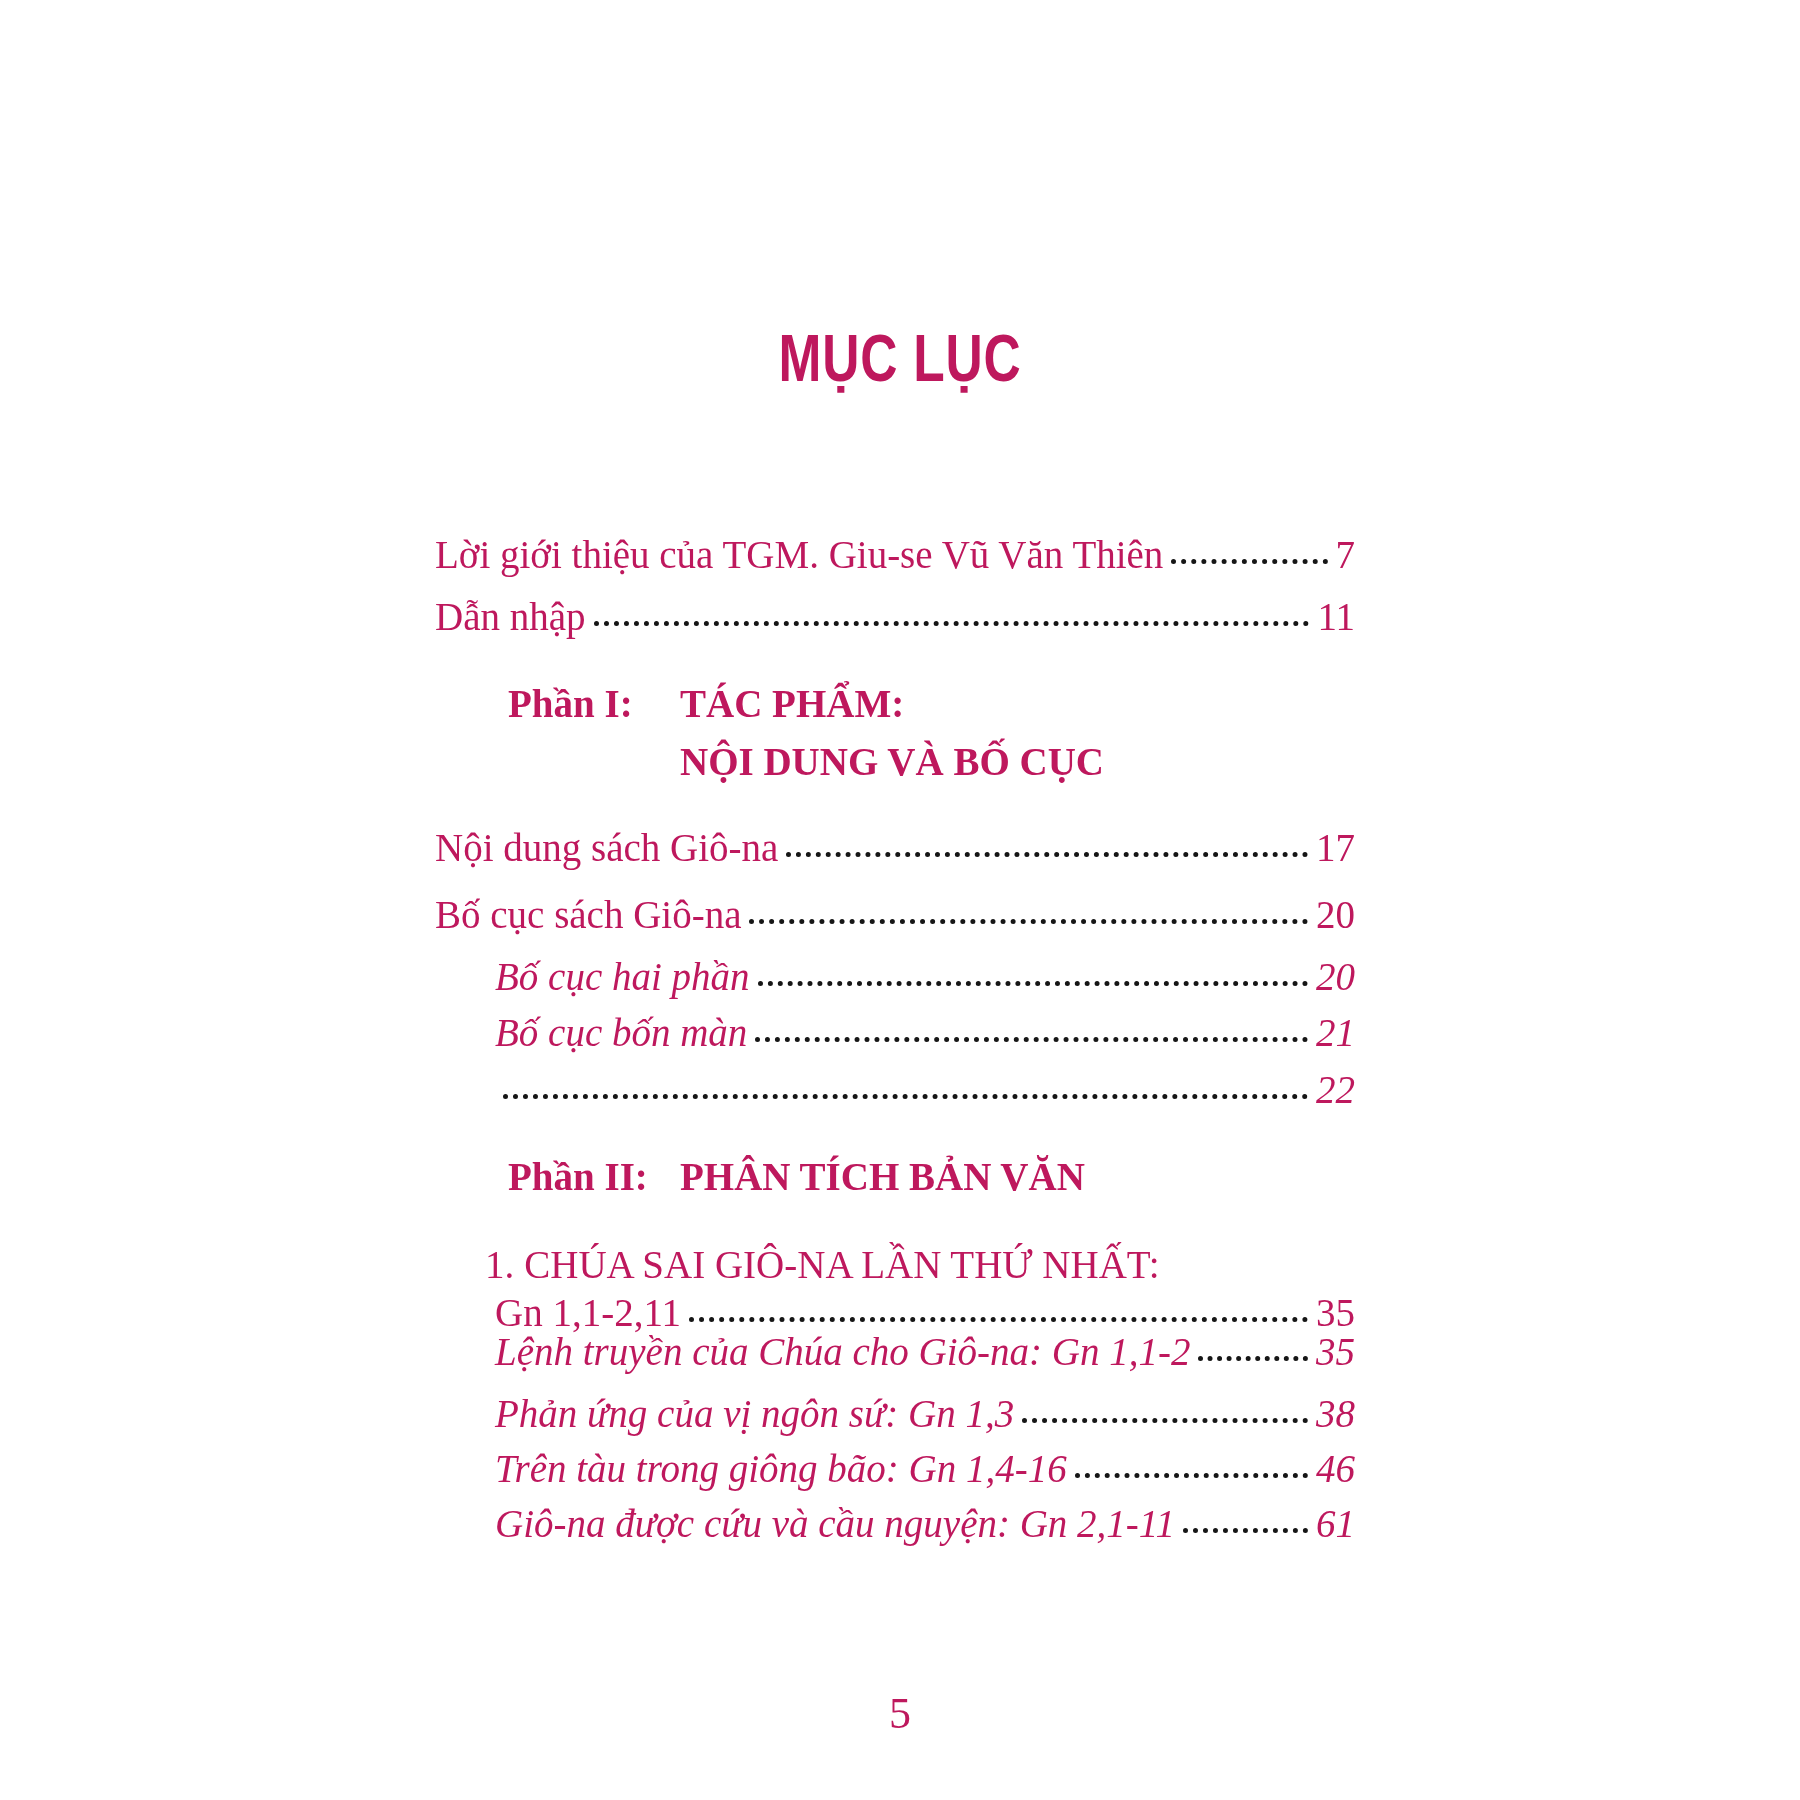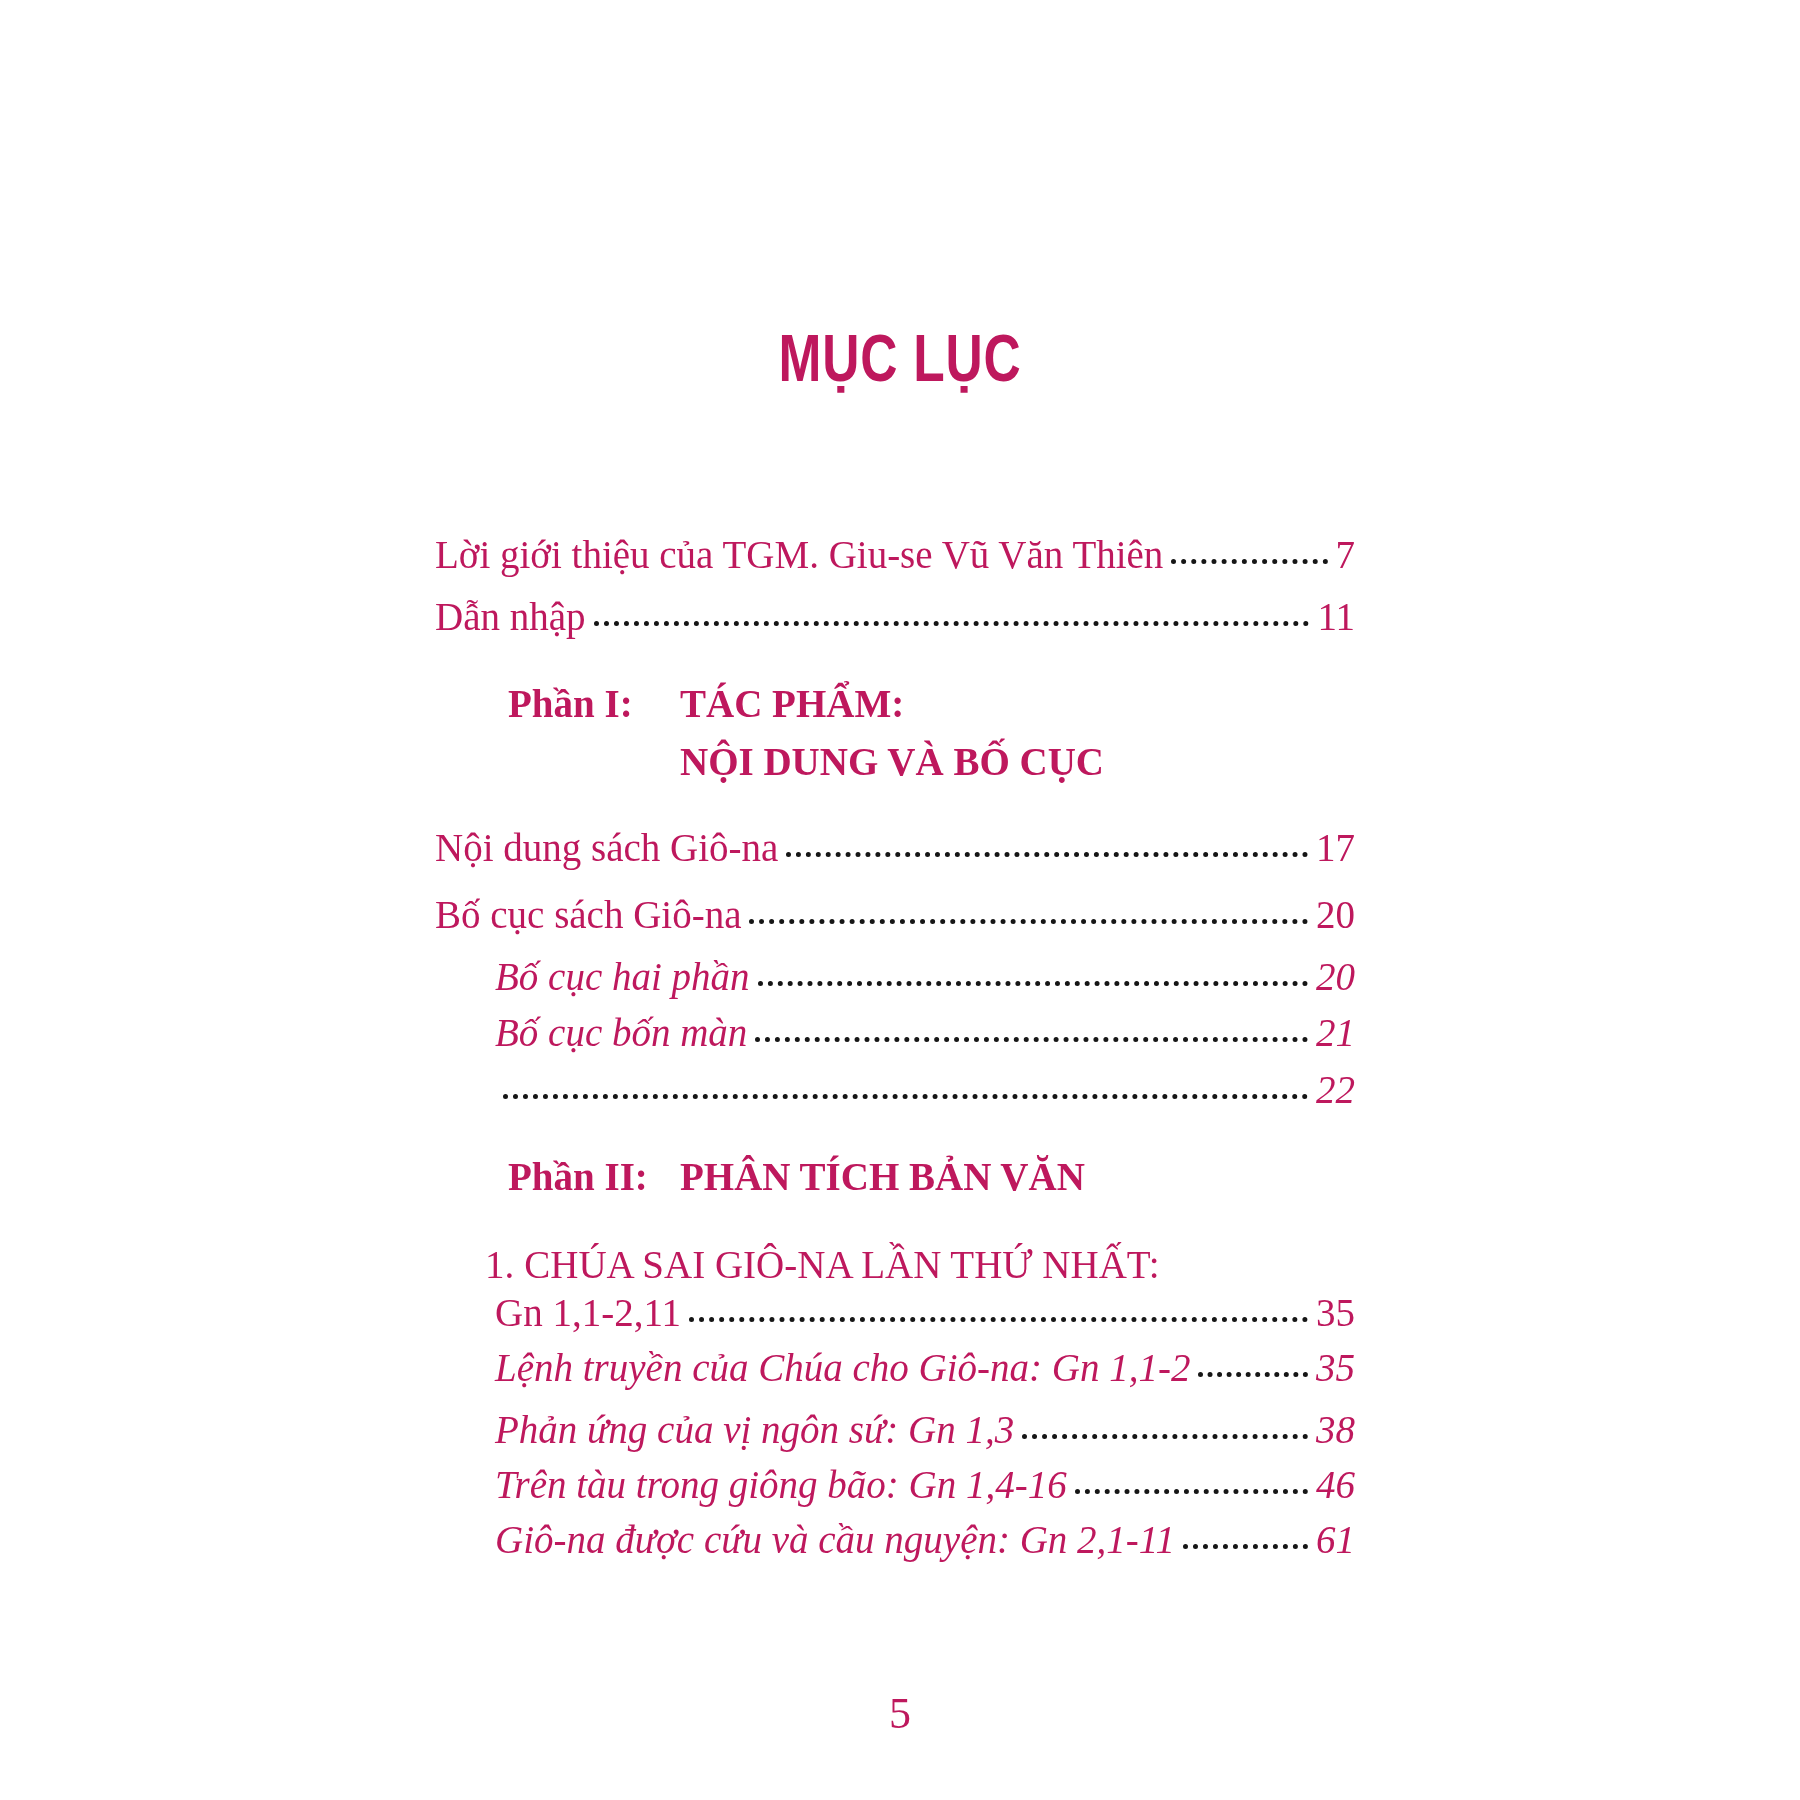--- a/index.html
+++ b/index.html
@@ -53,21 +53,21 @@
   .r-dannhap  { margin-top: 23px; }
   .r-part1    { margin-top: 39px; }
   .r-noidung  { margin-top: 37px; }
   .r-bocuc    { margin-top: 28px; }
   .r-haiphan  { margin-top: 23px; }
   .r-bonman   { margin-top: 17px; }
   .r-nhanxet  { margin-top: 18px; }
   .r-part2    { margin-top: 39px; }
   .r-chap1    { margin-top: 39px; }
   .r-ref      { margin-top: 9px; }
-  .r-lenh     { margin-top: 16px; }
+  .r-lenh     { }
   .r-phanung  { margin-top: 23px; }
   .r-trentau  { margin-top: 16px; }
   .r-giona    { margin-top: 16px; }
 
   .footer {
     position: absolute;
     left: 0;
     right: 0;
     top: 1692px;
     text-align: center;

